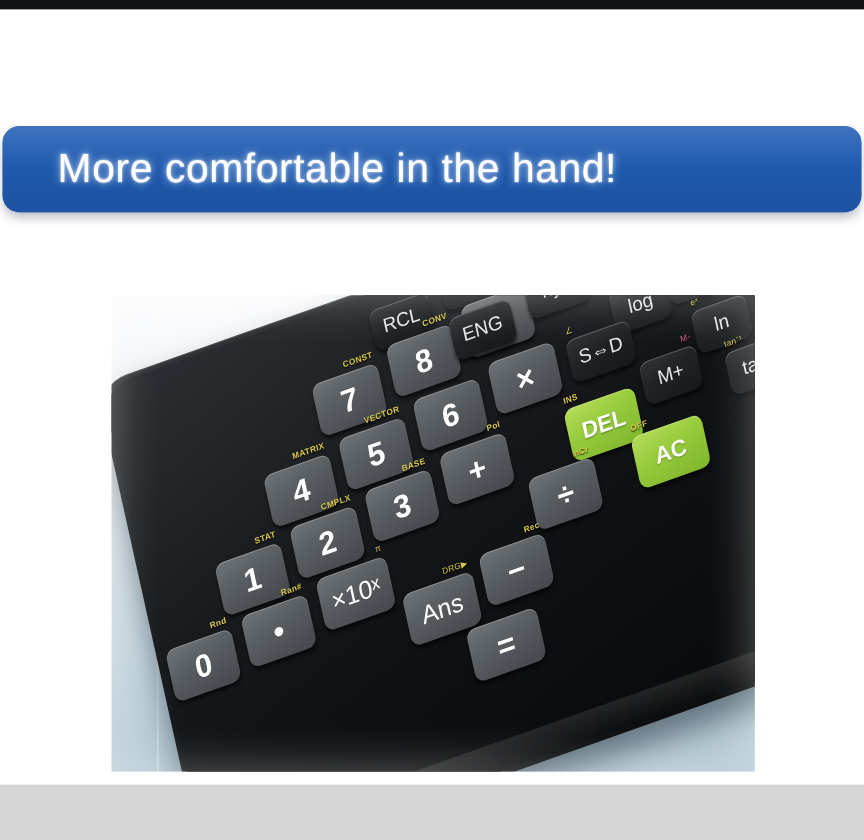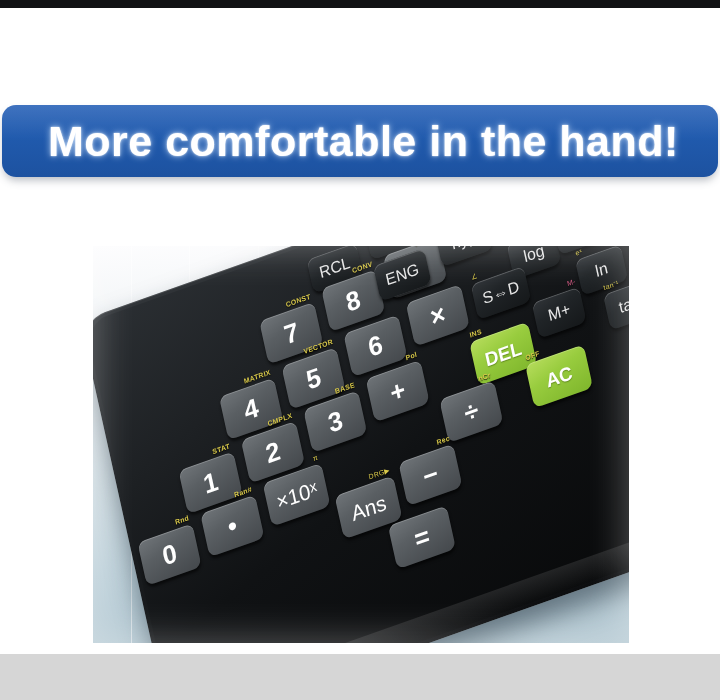--- a/index.html
+++ b/index.html
@@ -31,22 +31,22 @@
   }
   #banner:after{
     content:"";position:absolute;left:0;top:0;width:100%;height:50%;
     background:linear-gradient(180deg,rgba(255,255,255,.10),rgba(255,255,255,0));
     pointer-events:none;
   }
   #banner-text{
     position:relative;z-index:2;
     margin-left:46px;
     color:#ffffff;
-    font-size:43px;
-    font-weight:700;
+    font-size:34px;
+    font-weight:400;
     letter-spacing:.5px;
     white-space:nowrap;
     text-shadow:0 0 7px rgba(210,230,255,.85),0 0 2px rgba(255,255,255,.9);
     text-align:right;
   }
 
   
   #photo{
     position:absolute;left:93px;top:238px;width:536px;height:397px;
     background:

